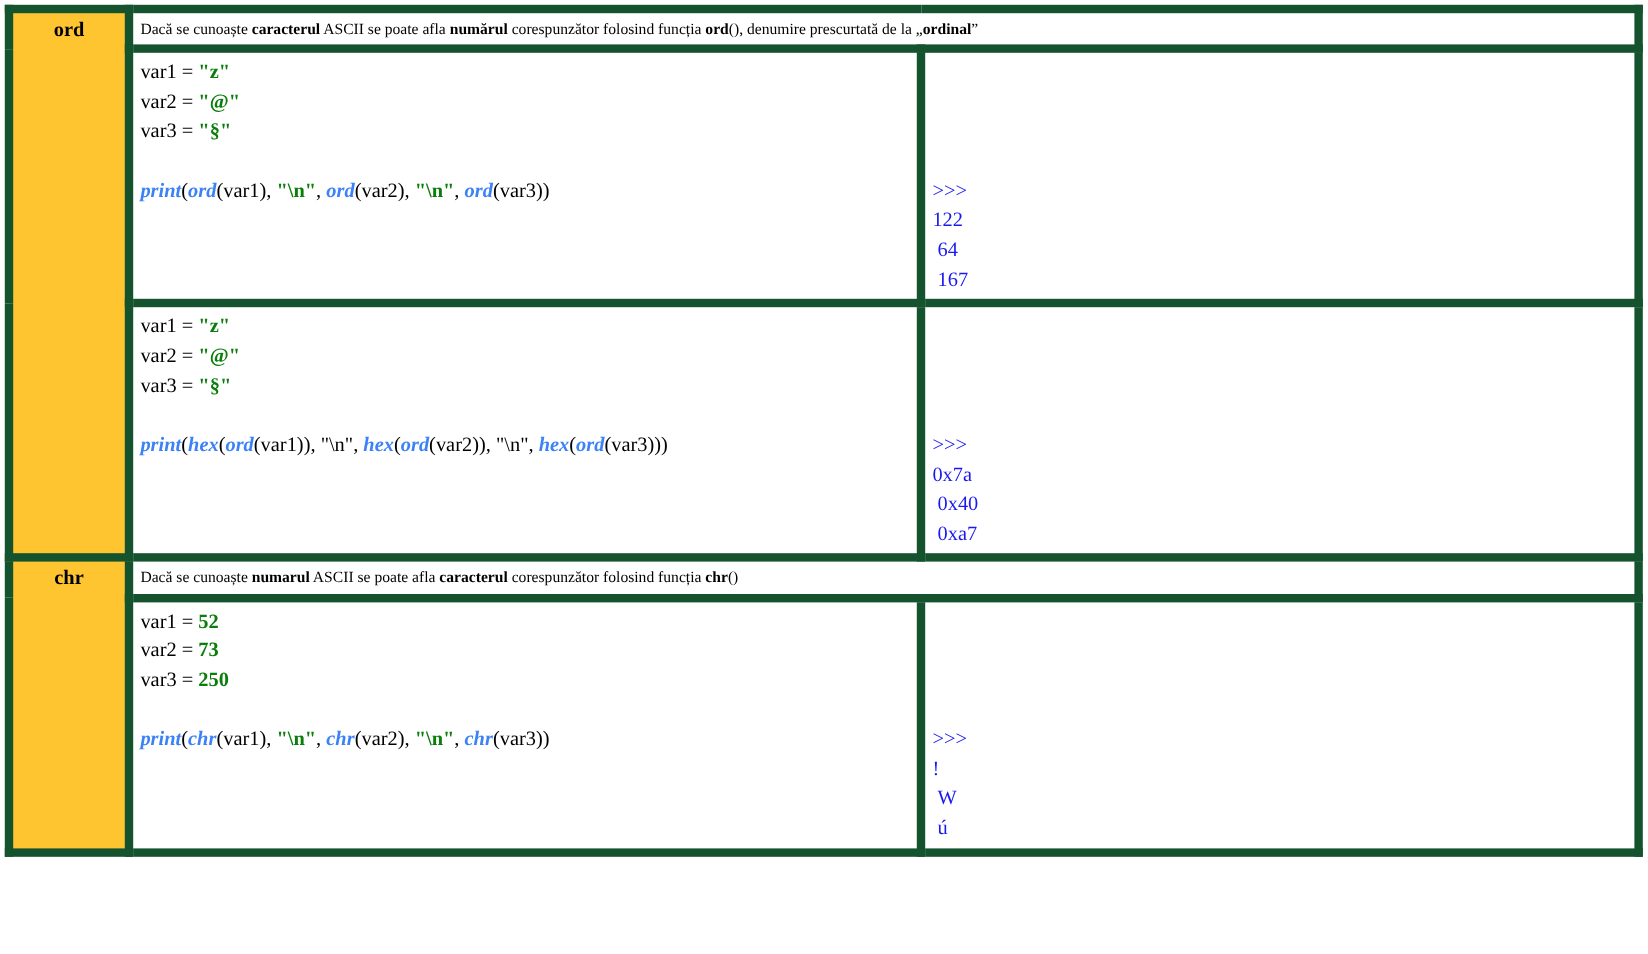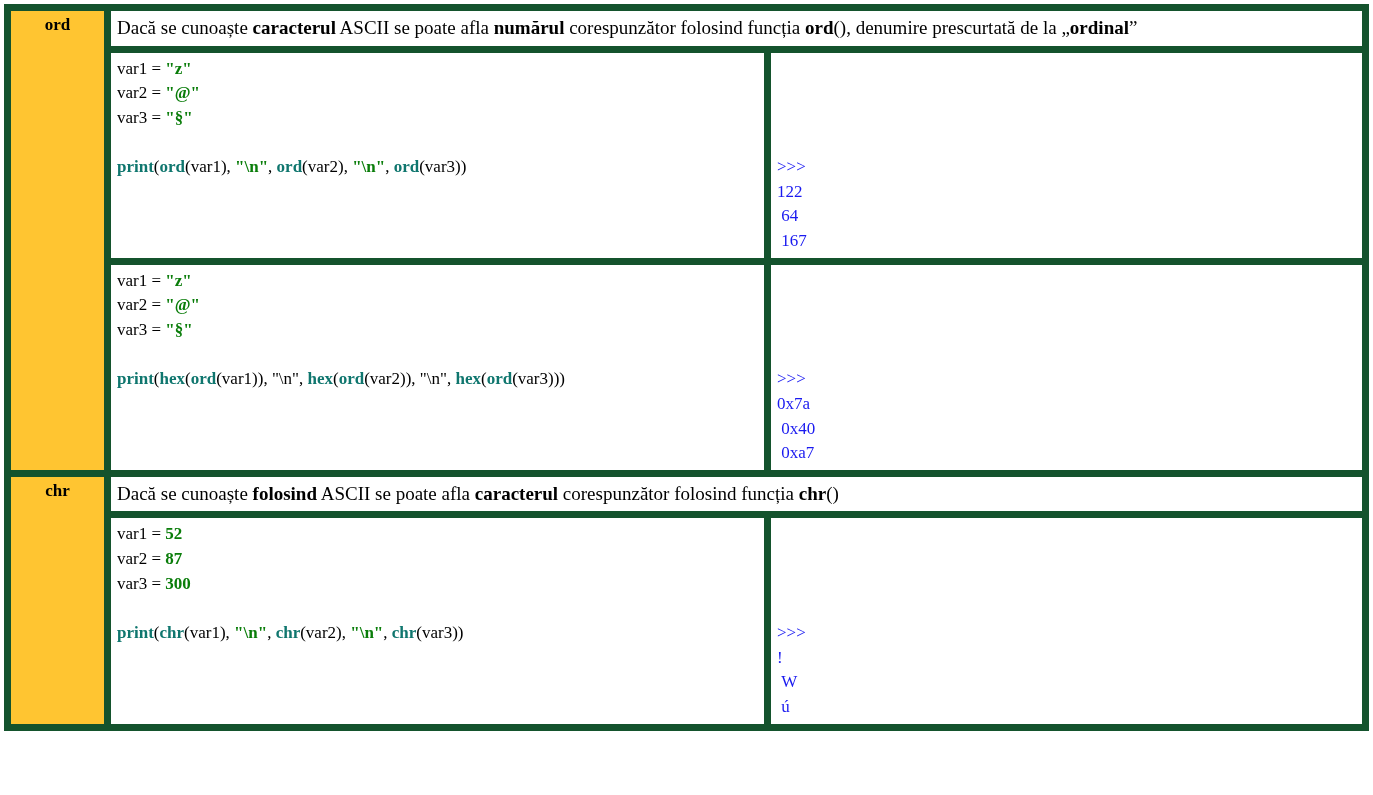--- a/index.html
+++ b/index.html
@@ -22,32 +22,32 @@
   }
   td.side {
     background: #ffc531;
     font-weight: bold;
     text-align: center;
     vertical-align: top;
     padding-top: 86px;
     width:96px;
   }
   td.desc {
-    font-size: 19px;
+    font-size: 13px;
     line-height: 1.4;
   }
   td.desc .b { font-weight: bold; }
   td.code, td.out {
     font-size: 17px;
     line-height: 1.45;
     white-space: pre-wrap;
     font-family: "Liberation Serif", Georgia, "Times New Roman", serif;
   }
   td.out { color: #1a1af0; }
-  .kw  { color: #0f766e; font-weight: bold; } 
+  .kw  { color: #3b82f6; font-weight: bold; font-style: italic; } 
   .str { color: #0a7d0a; font-weight: bold; } 
 </style>
 </head>
 <body>
 
 <table class="main">
 <colgroup>
   <col style="width:100px">
   <col style="width:660px">
   <col>
@@ -93,27 +93,27 @@
 
 <span>&gt;&gt;&gt; 
 0x7a
  0x40
  0xa7</span></td>
   </tr>
 
   <tr>
     <td class="side" rowspan="2">chr</td>
     <td class="desc" colspan="2">
-      <span>Dacă se cunoaște </span><span class="b">folosind</span><span> ASCII se poate afla </span><span class="b">caracterul</span><span> corespunzător folosind funcția </span><span class="b">chr</span><span>()</span>
+      <span>Dacă se cunoaște </span><span class="b">numarul</span><span> ASCII se poate afla </span><span class="b">caracterul</span><span> corespunzător folosind funcția </span><span class="b">chr</span><span>()</span>
     </td>
   </tr>
   <tr>
     <td class="code"><span>var1 = </span><span class="str">52</span>
-<span>var2 = </span><span class="str">87</span>
-<span>var3 = </span><span class="str">300</span>
+<span>var2 = </span><span class="str">73</span>
+<span>var3 = </span><span class="str">250</span>
 
 <span class="kw">print</span><span>(</span><span class="kw">chr</span><span>(var1), </span><span class="str">"\n"</span><span>, </span><span class="kw">chr</span><span>(var2), </span><span class="str">"\n"</span><span>, </span><span class="kw">chr</span><span>(var3))</span>
 
 
 </td>
     <td class="out">
 
 
 
 <span>&gt;&gt;&gt; 

